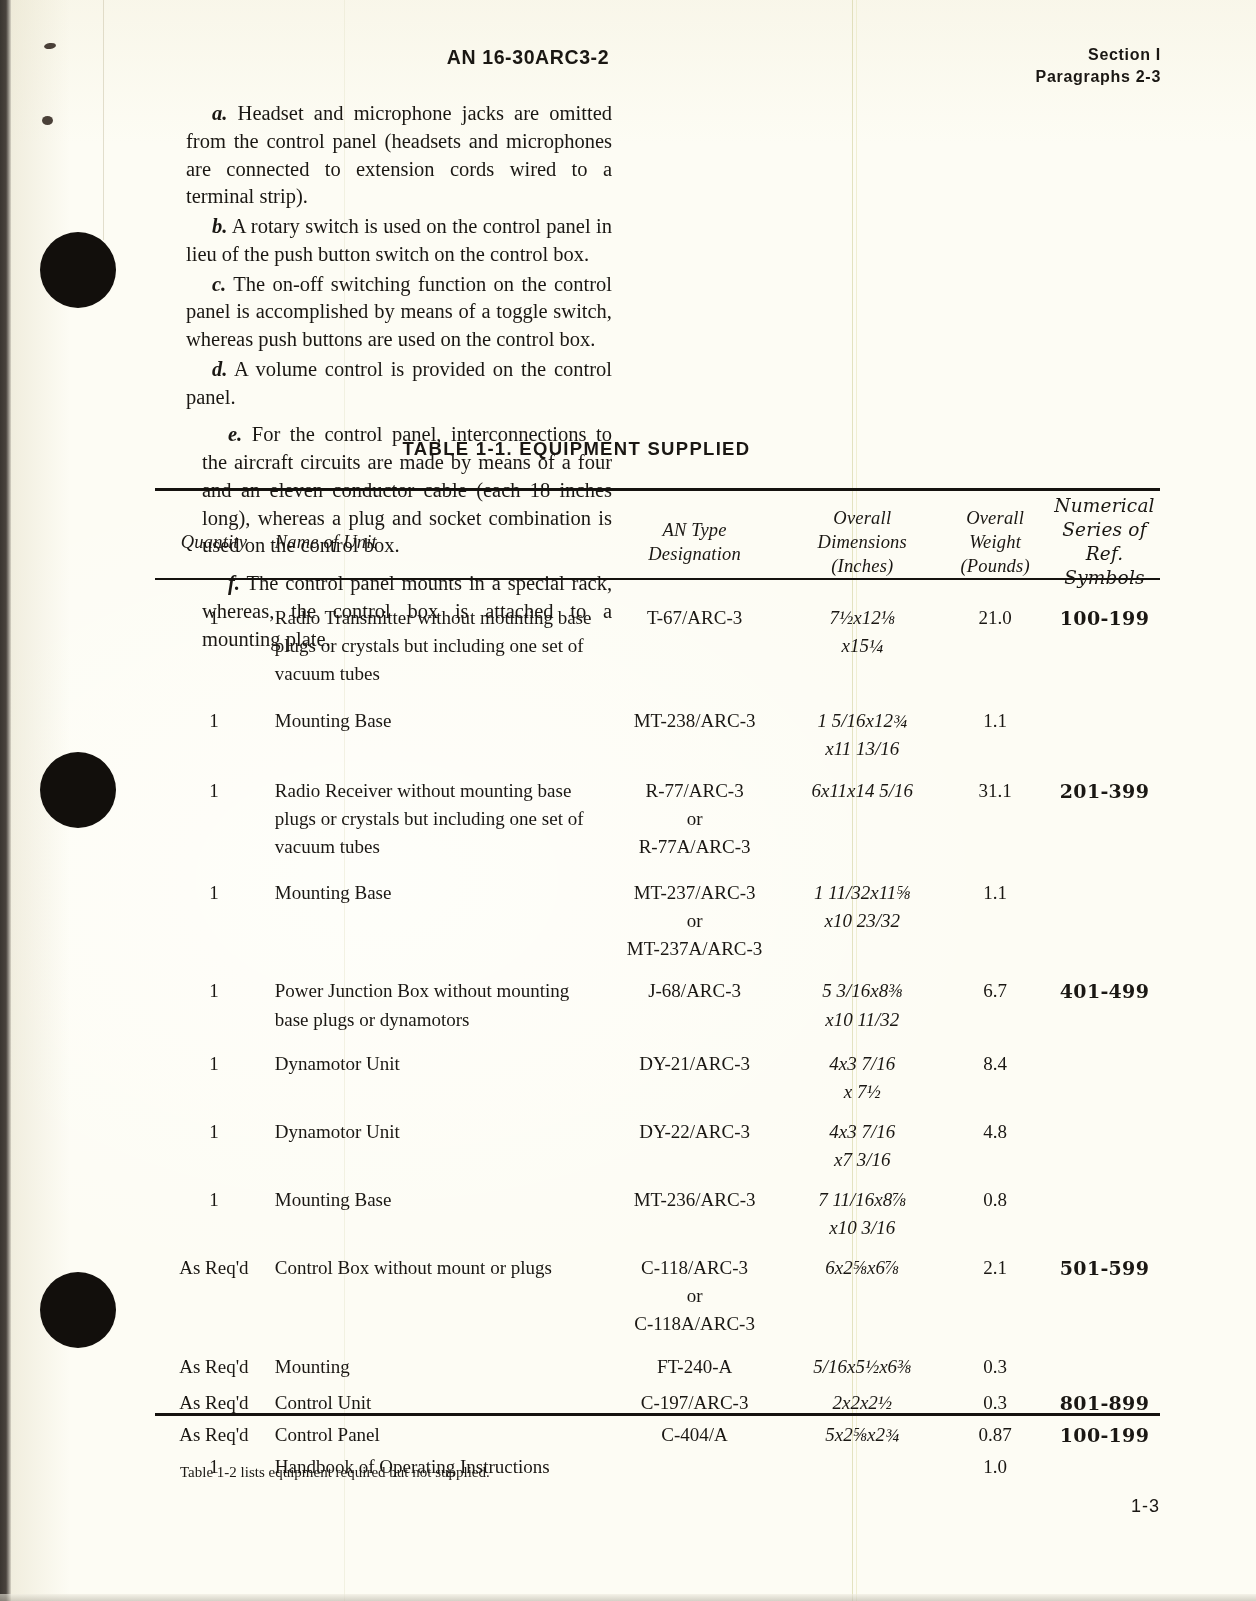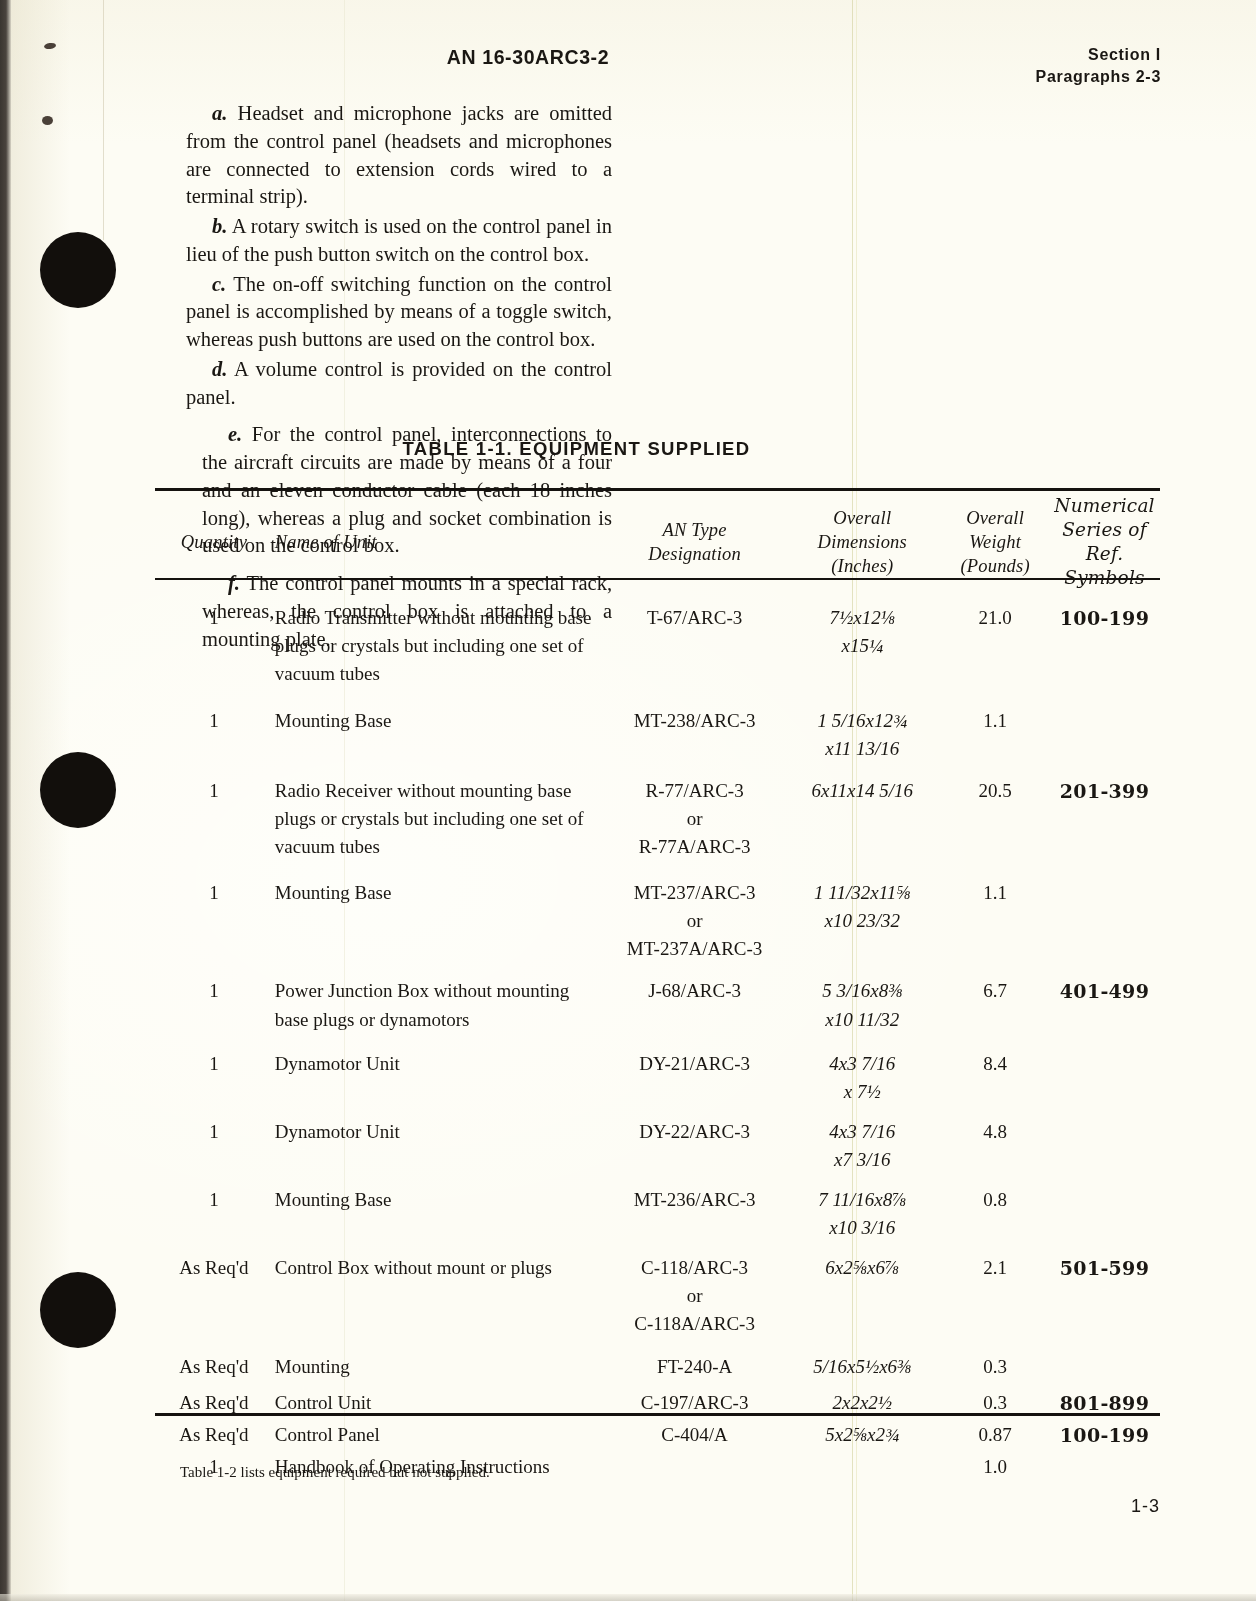--- a/index.html
+++ b/index.html
@@ -316,21 +316,21 @@
           <td class="c-qty">1</td>
           <td class="c-name">Radio Receiver without mounting base plugs or crystals but including one set of vacuum tubes</td>
           <td class="c-an">
             <span class="sub">R-77/ARC-3</span>
             <span class="sub">or</span>
             <span class="sub">R-77A/ARC-3</span>
           </td>
           <td class="c-dim">
             <span class="sub">6x11x14 5/16</span>
           </td>
-          <td class="c-wt">20.5</td>
+          <td class="c-wt">31.1</td>
           <td class="c-ref ref">201-399</td>
         </tr>
         <tr class="row-pad">
           <td colspan="6" style="height: 18px;"></td>
         </tr>
         <tr>
           <td class="c-qty">1</td>
           <td class="c-name">Mounting Base</td>
           <td class="c-an">
             <span class="sub">MT-237/ARC-3</span>

